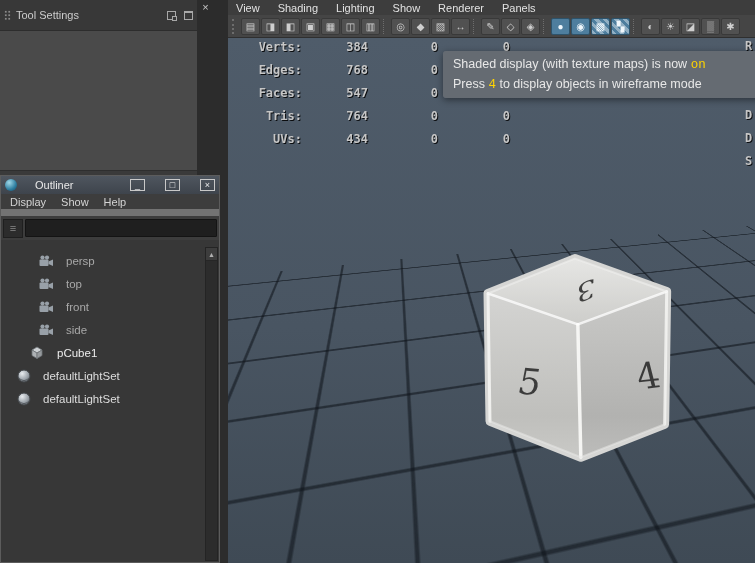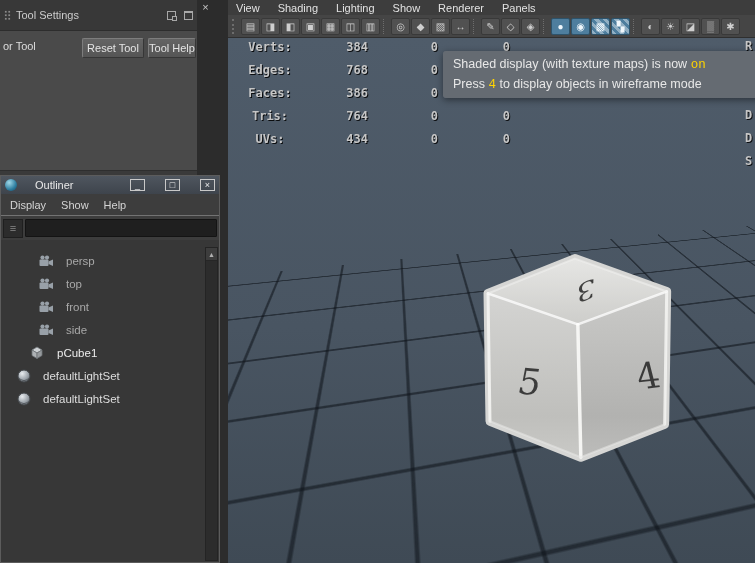--- a/index.html
+++ b/index.html
@@ -48,40 +48,40 @@
                transform:perspective(460px) rotateX(63deg) rotateZ(-12deg); z-index:1;
                background-image:
                  repeating-linear-gradient(0deg,   rgba(12,17,23,.55) 0 2px, transparent 2px 54px),
                  repeating-linear-gradient(90deg,  rgba(12,17,23,.55) 0 2px, transparent 2px 54px); }
   .cube-svg { position:absolute; inset:0; z-index:2; }
   .cube-num { font-family:"DejaVu Serif",serif; fill:#1e1e1e; opacity:.82; }
 
   .hud { position:absolute; left:10px; top:-3px; z-index:3; font-family:"DejaVu Sans Mono",monospace;
          font-weight:bold; font-size:12px; color:#c6c6c6; text-shadow:1px 1px 0 rgba(0,0,0,.85); }
   .hud-row { display:grid; grid-template-columns:64px 66px 70px 72px; height:23px; align-items:center; }
-  .hud-label { text-align:center; }
+  .hud-label { text-align:right; }
   .hud-val { text-align:right; }
   .hud-frag { position:absolute; left:517px; z-index:3; font-family:"DejaVu Sans Mono",monospace; font-weight:bold;
               font-size:12px; color:#c6c6c6; text-shadow:1px 1px 0 rgba(0,0,0,.85); }
   .frag-0 { top:1px; } .frag-1 { top:70px; } .frag-2 { top:93px; } .frag-3 { top:116px; }
 
   .vp-tooltip { position:absolute; left:215px; top:13px; width:360px; height:47px; z-index:4;
                 background:rgba(103,109,115,.93); border-radius:3px; padding:4px 10px;
                 box-shadow:0 2px 7px rgba(0,0,0,.45); font-size:12.5px; line-height:19px; color:#e8e8e8; white-space:nowrap; }
   .tt-hl { color:#ffd400;font-family:Liberation Mono, monospace; }
 
   
   .outliner { position:absolute; left:0; top:175px; width:220px; height:388px; background:#373737;
               border:1px solid #5c5c5c; z-index:5; }
   .ol-titlebar { height:18px; background:linear-gradient(#4f565f,#3e444c); display:flex; align-items:center; gap:18px; padding:0 4px; }
   .ol-appicon { width:12px; height:12px; border-radius:50%; background:radial-gradient(circle at 35% 30%, #9fd8e8, #2e7ea0 60%, #14455f); }
   .ol-title { flex:1; font-size:11px; color:#e8e8e8; }
   .ol-wbtn { width:15px; height:12px; border:1px solid #c8c8c8; color:#ececec; font-size:9px; line-height:10px;
              text-align:center; margin-left:2px; cursor:pointer; background:transparent; }
-  .ol-menubar { height:22px; background:#3d3d3d; border-bottom:1px solid #737373; display:flex; align-items:center; gap:15px; padding:0 9px; }
+  .ol-menubar { height:22px; background:#3d3d3d; border-bottom:7px solid #737373; display:flex; align-items:center; gap:15px; padding:0 9px; }
   .ol-menu { font-size:11px; color:#d4d4d4; cursor:pointer; }
   .ol-searchrow { height:24px; display:flex; align-items:center; gap:2px; background:#3d3d3d; padding:2px 2px; }
   .ol-filter { width:20px; height:19px; background:#2c2c2c; border:1px solid #1f1f1f; color:#8a8a8a; font-size:11px;
                display:flex; align-items:center; justify-content:center; cursor:pointer; }
   .ol-search { flex:1; height:18px; background:#1f1f1f; border:1px solid #141414; border-radius:1px; color:#ddd;
                font-size:11px; padding:0 4px; outline:none; }
   .ol-list { padding-top:9px; }
   .ol-item { height:23px; display:flex; align-items:center; gap:12px; cursor:pointer; }
   .item-camera { padding-left:37px; }
   .item-mesh   { padding-left:28px; }
@@ -126,25 +126,20 @@
   <div class="panel-gap"></div>
 
   <section class="tool-settings">
     <div class="ts-titlebar">
       <span class="grip"></span>
       <span class="ts-title">Tool Settings</span>
       <span class="wicon">
           <span class="wicon-inner"></span>
         </span>
       <span class="wicon wicon2"></span>
-    </div>
-    <div class="ts-body">
-      <span class="ts-toollabel">or Tool</span>
-      <button class="maya-btn btn-reset">Reset Tool</button>
-      <button class="maya-btn btn-help">Tool Help</button>
     </div>
   </section>
   <span class="ts-close">×</span>
 
   <section class="viewport">
     <nav class="vp-menubar">
       <span class="vp-menu">View</span>
       <span class="vp-menu">Shading</span>
       <span class="vp-menu">Lighting</span>
       <span class="vp-menu">Show</span>
@@ -213,21 +208,21 @@
           <span class="hud-val">0</span>
         </div>
         <div class="hud-row">
           <span class="hud-label">Edges:</span>
           <span class="hud-val">768</span>
           <span class="hud-val">0</span>
           <span class="hud-val"></span>
         </div>
         <div class="hud-row">
           <span class="hud-label">Faces:</span>
-          <span class="hud-val">386</span>
+          <span class="hud-val">547</span>
           <span class="hud-val">0</span>
           <span class="hud-val"></span>
         </div>
         <div class="hud-row">
           <span class="hud-label">Tris:</span>
           <span class="hud-val">764</span>
           <span class="hud-val">0</span>
           <span class="hud-val">0</span>
         </div>
         <div class="hud-row">

